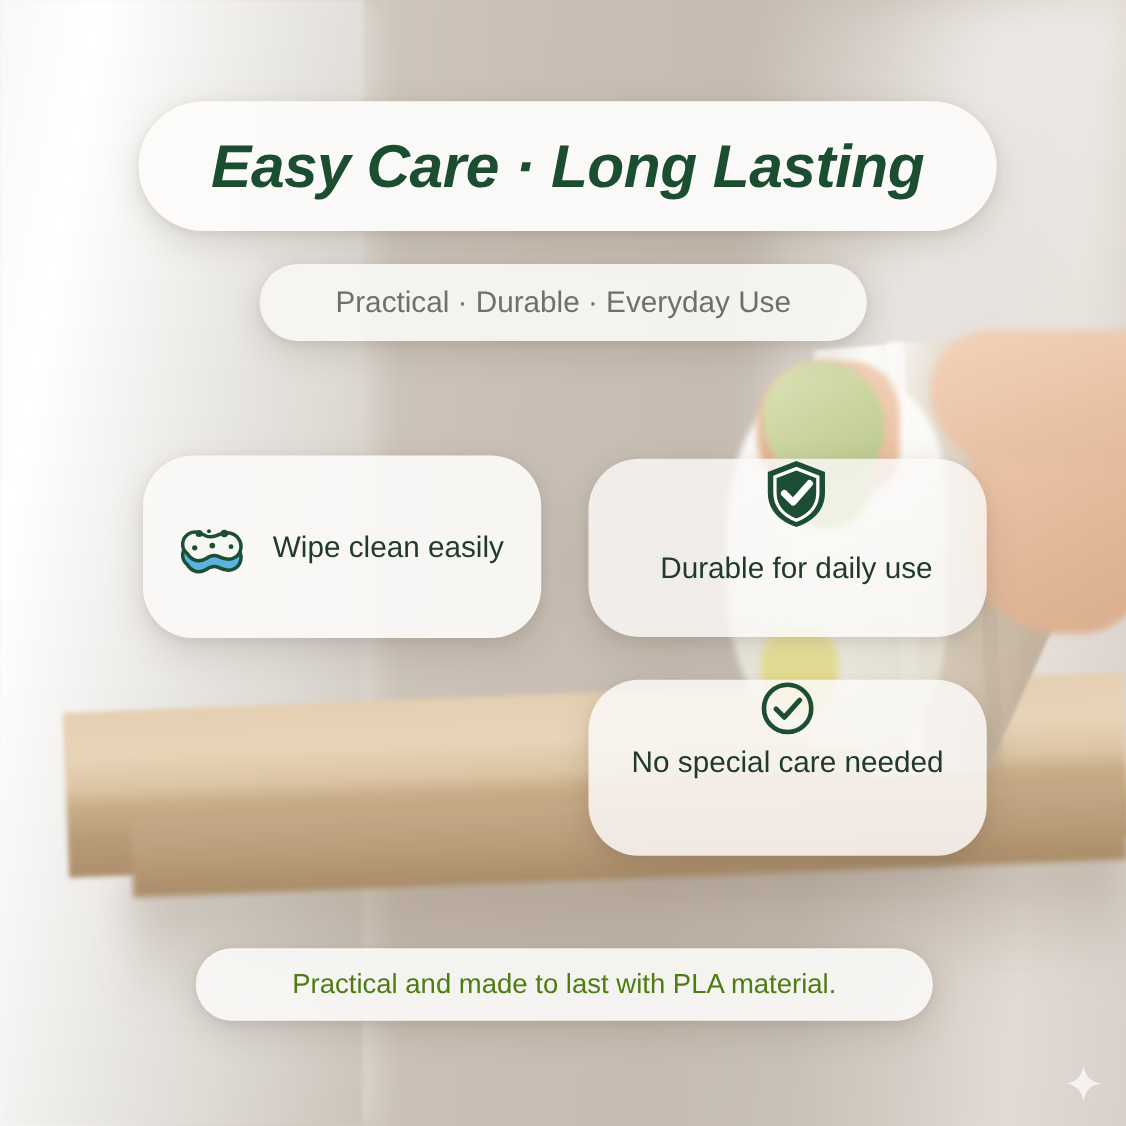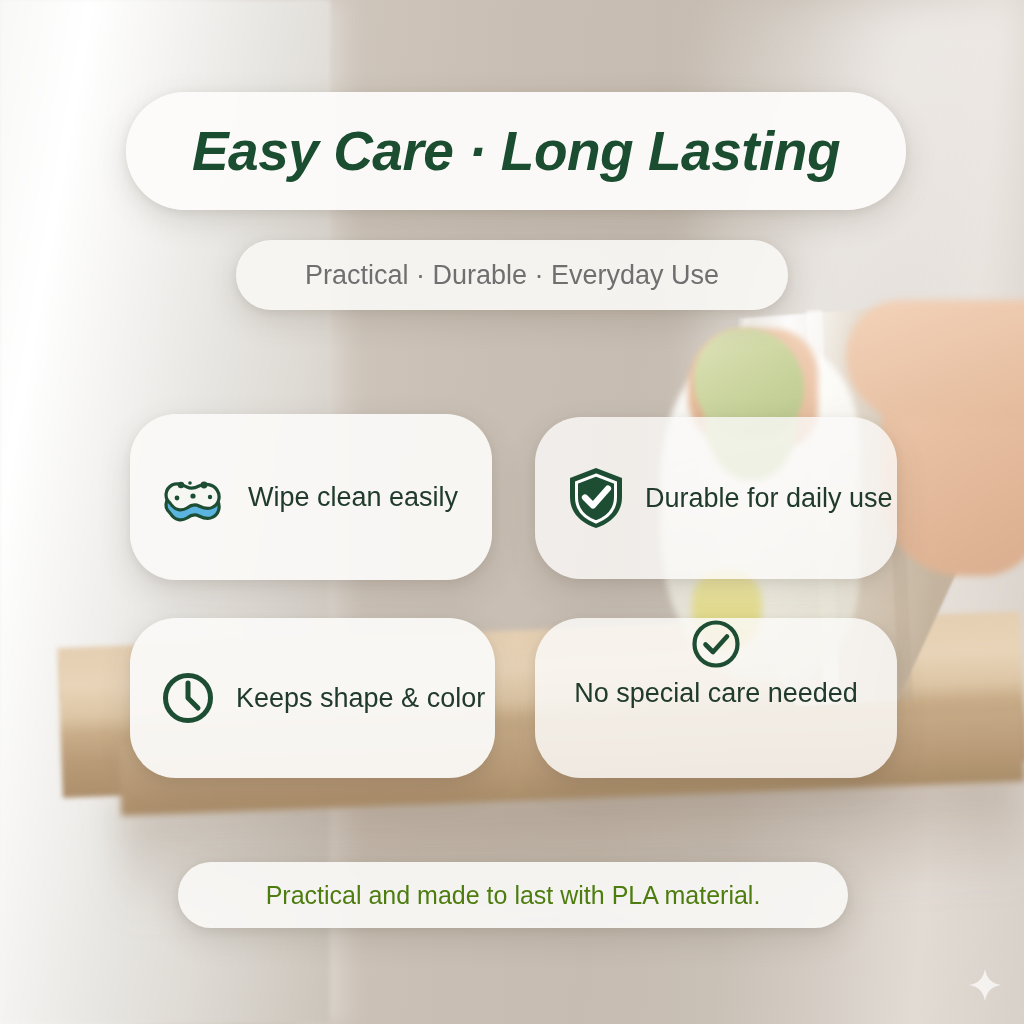--- a/index.html
+++ b/index.html
@@ -168,21 +168,21 @@
     position:absolute;
     border-radius:46px;
     box-shadow:0 12px 32px rgba(90,75,60,.16), 0 3px 10px rgba(90,75,60,.09);
     display:flex; align-items:center;
   }
   .fc-1 { left:130px; top:414px; width:362px; height:166px;
           background:rgba(250,249,247,.95);
           padding-left:30px; gap:22px; }
   .fc-2 { left:535px; top:417px; width:362px; height:162px;
           background:rgba(250,249,247,.80);
-          padding-left:32px; gap:20px; }
+          padding-left:16px; gap:20px;flex-direction:column; }
   .fc-3 { left:130px; top:618px; width:365px; height:160px;
           background:rgba(250,249,247,.95);
           padding-left:30px; gap:20px; }
   .fc-4 { left:535px; top:618px; width:362px; height:160px;
           background:rgba(250,249,247,.84);
           flex-direction:column; justify-content:flex-start; gap:8px; }
 
   .feature-label {
     font-size:27px; color:#203b2c; white-space:nowrap;
   }
@@ -270,29 +270,20 @@
     <span class="icon-box">
       <svg width="58" height="64" viewBox="0 0 58 64" xmlns="http://www.w3.org/2000/svg">
         <path d="M29 2 L55 12 V31c0 16-11 26-26 31C14 57 3 47 3 31V12Z" fill="#1d4d33"></path>
         <path d="M29 9 L48.5 16.5V31c0 12.5-8.4 20.8-19.5 25-11.1-4.2-19.5-12.5-19.5-25V16.5Z" fill="none" stroke="#ffffff" stroke-width="3"></path>
         <path d="M18 31.5 L26 39.5 L41 22.5" fill="none" stroke="#ffffff" stroke-width="6.2" stroke-linecap="round" stroke-linejoin="round"></path>
       </svg>
     </span>
     <span class="feature-label">Durable for daily use</span>
   </div>
 
-  <div class="feature-card fc-3">
-    <span class="icon-box">
-      <svg width="56" height="56" viewBox="0 0 56 56" xmlns="http://www.w3.org/2000/svg">
-        <circle cx="28" cy="28" r="22.5" fill="none" stroke="#1d4d33" stroke-width="5"></circle>
-        <path d="M28 13 V28 L38 38" fill="none" stroke="#1d4d33" stroke-width="5" stroke-linecap="round" stroke-linejoin="round"></path>
-      </svg>
-    </span>
-    <span class="feature-label">Keeps shape &amp; color</span>
-  </div>
 
   <div class="feature-card fc-4">
     <span class="icon-box">
       <svg width="52" height="52" viewBox="0 0 52 52" xmlns="http://www.w3.org/2000/svg">
         <circle cx="26" cy="26" r="21.5" fill="none" stroke="#1d4d33" stroke-width="4.2"></circle>
         <path d="M15.5 26.5 L23 34 L37 18.5" fill="none" stroke="#1d4d33" stroke-width="4.6" stroke-linecap="round" stroke-linejoin="round"></path>
       </svg>
     </span>
     <span class="feature-label">No special care needed</span>
   </div>

